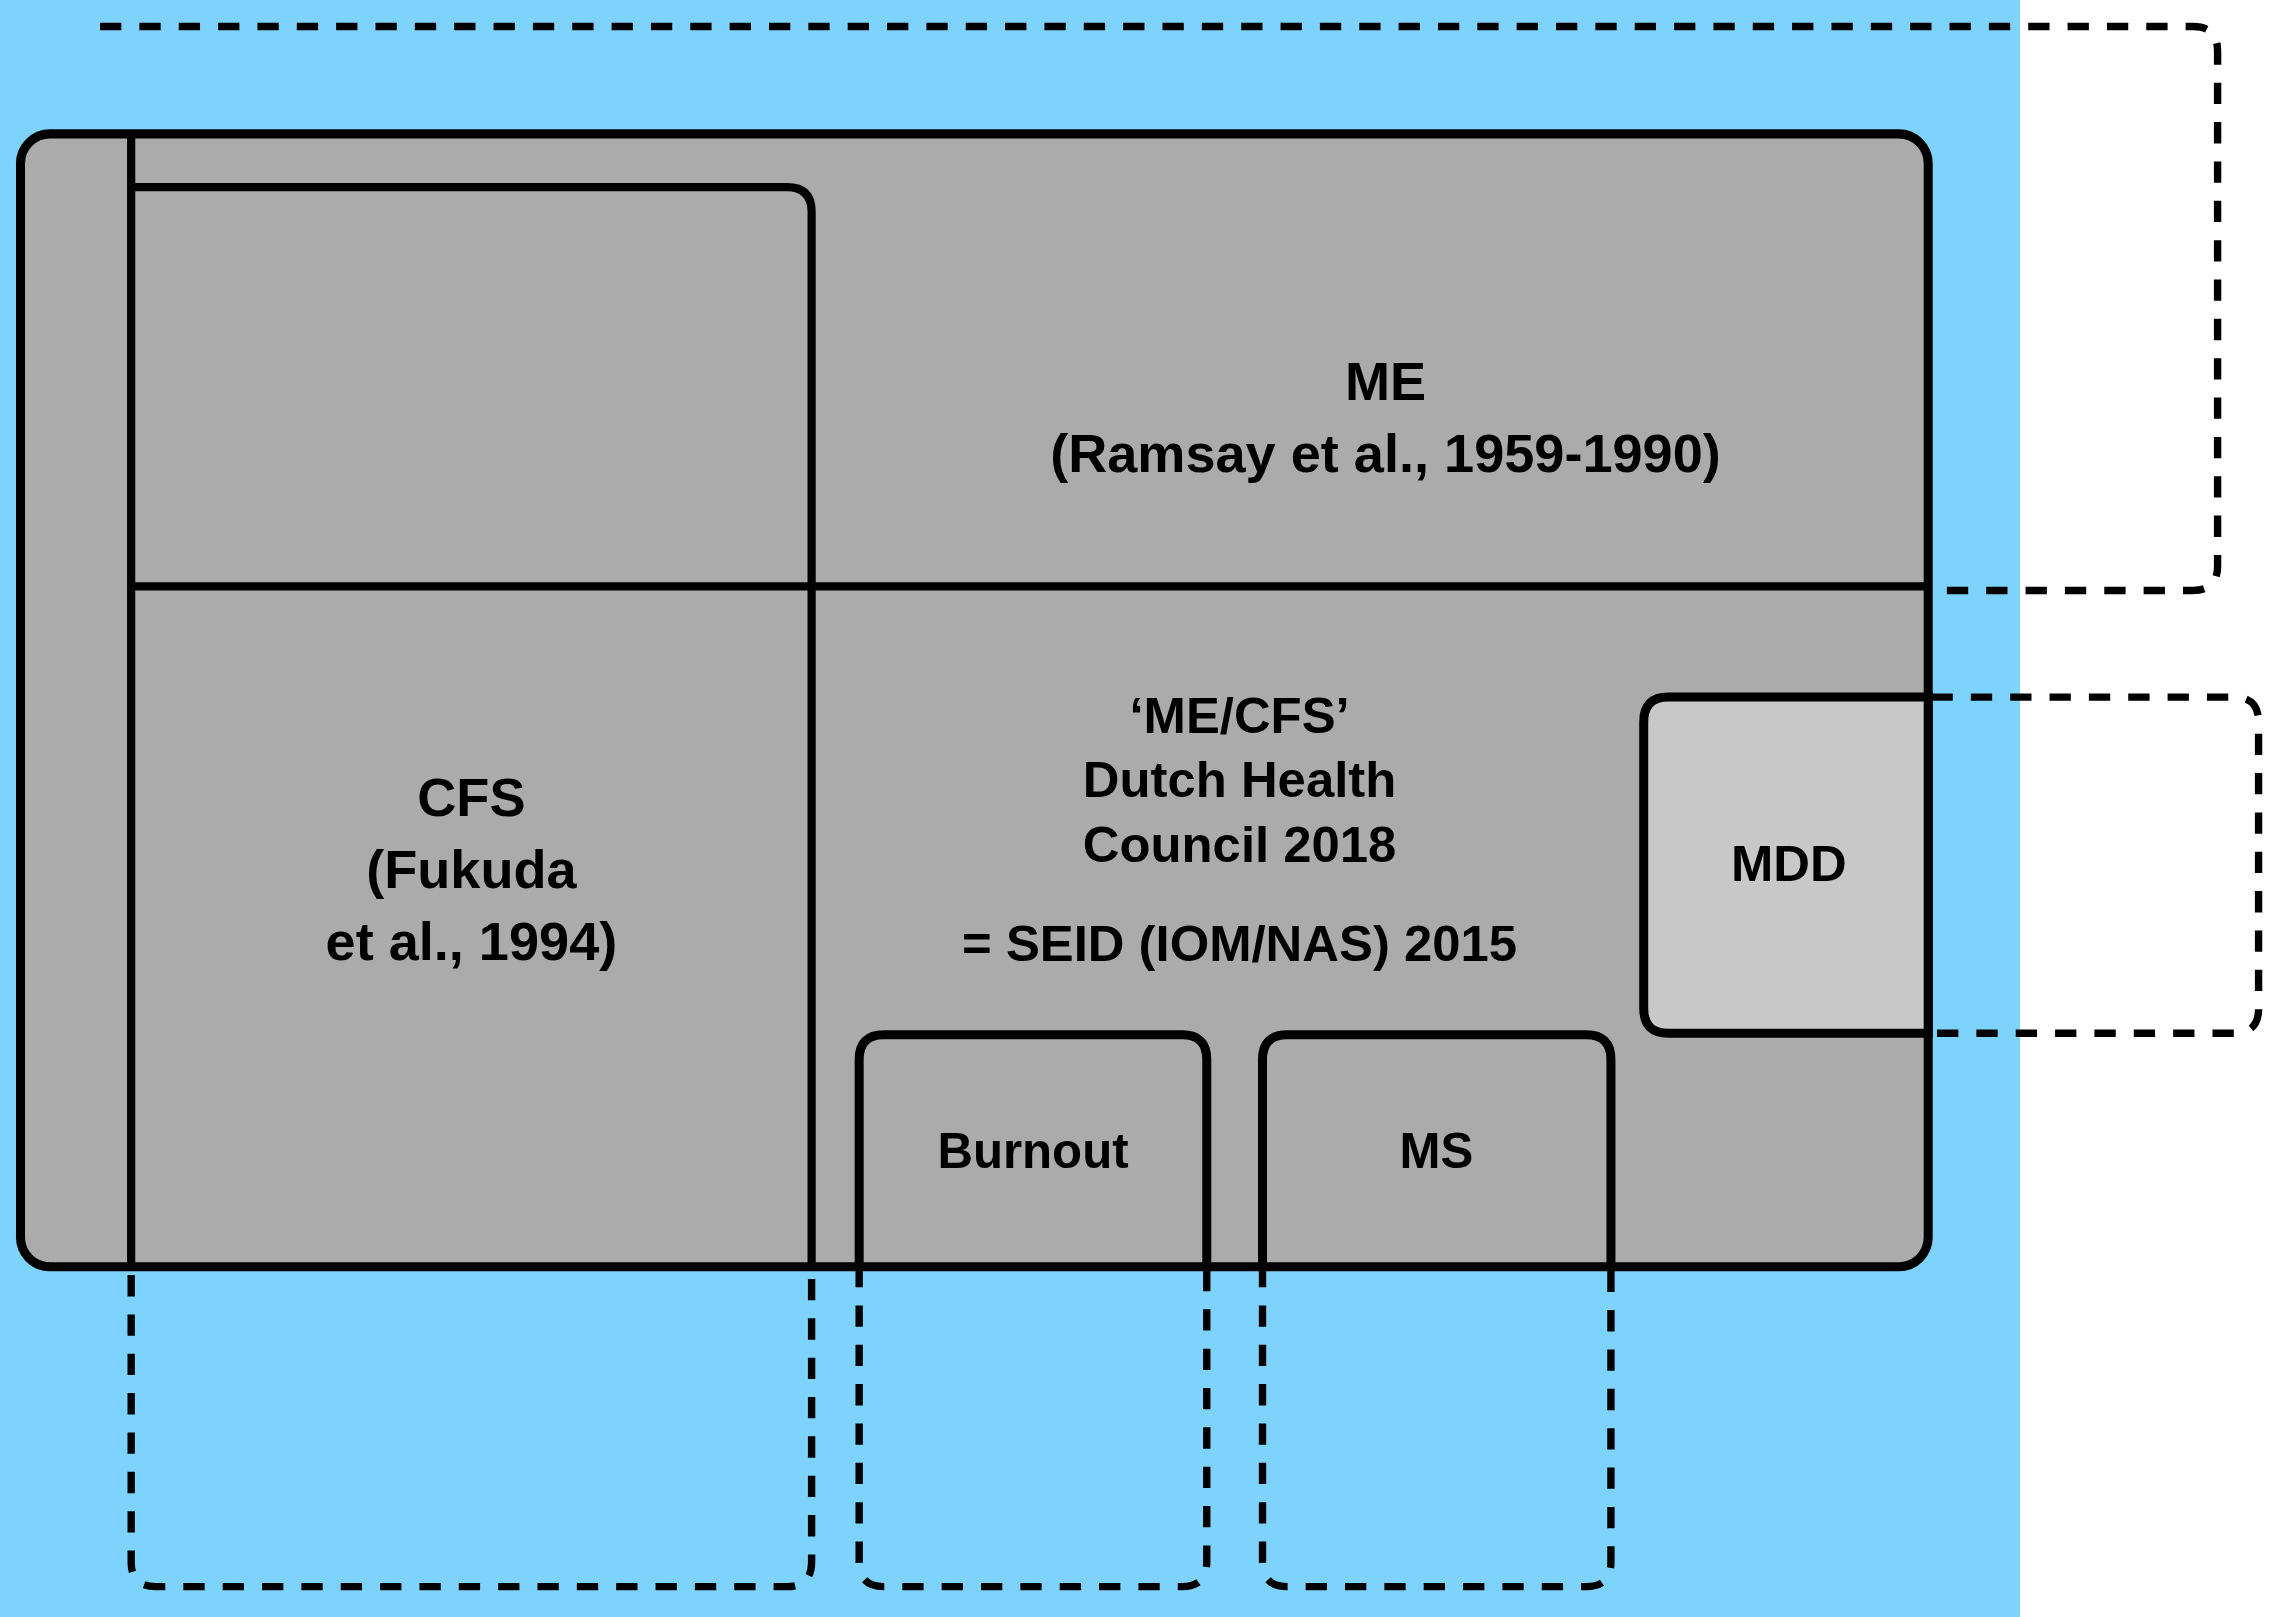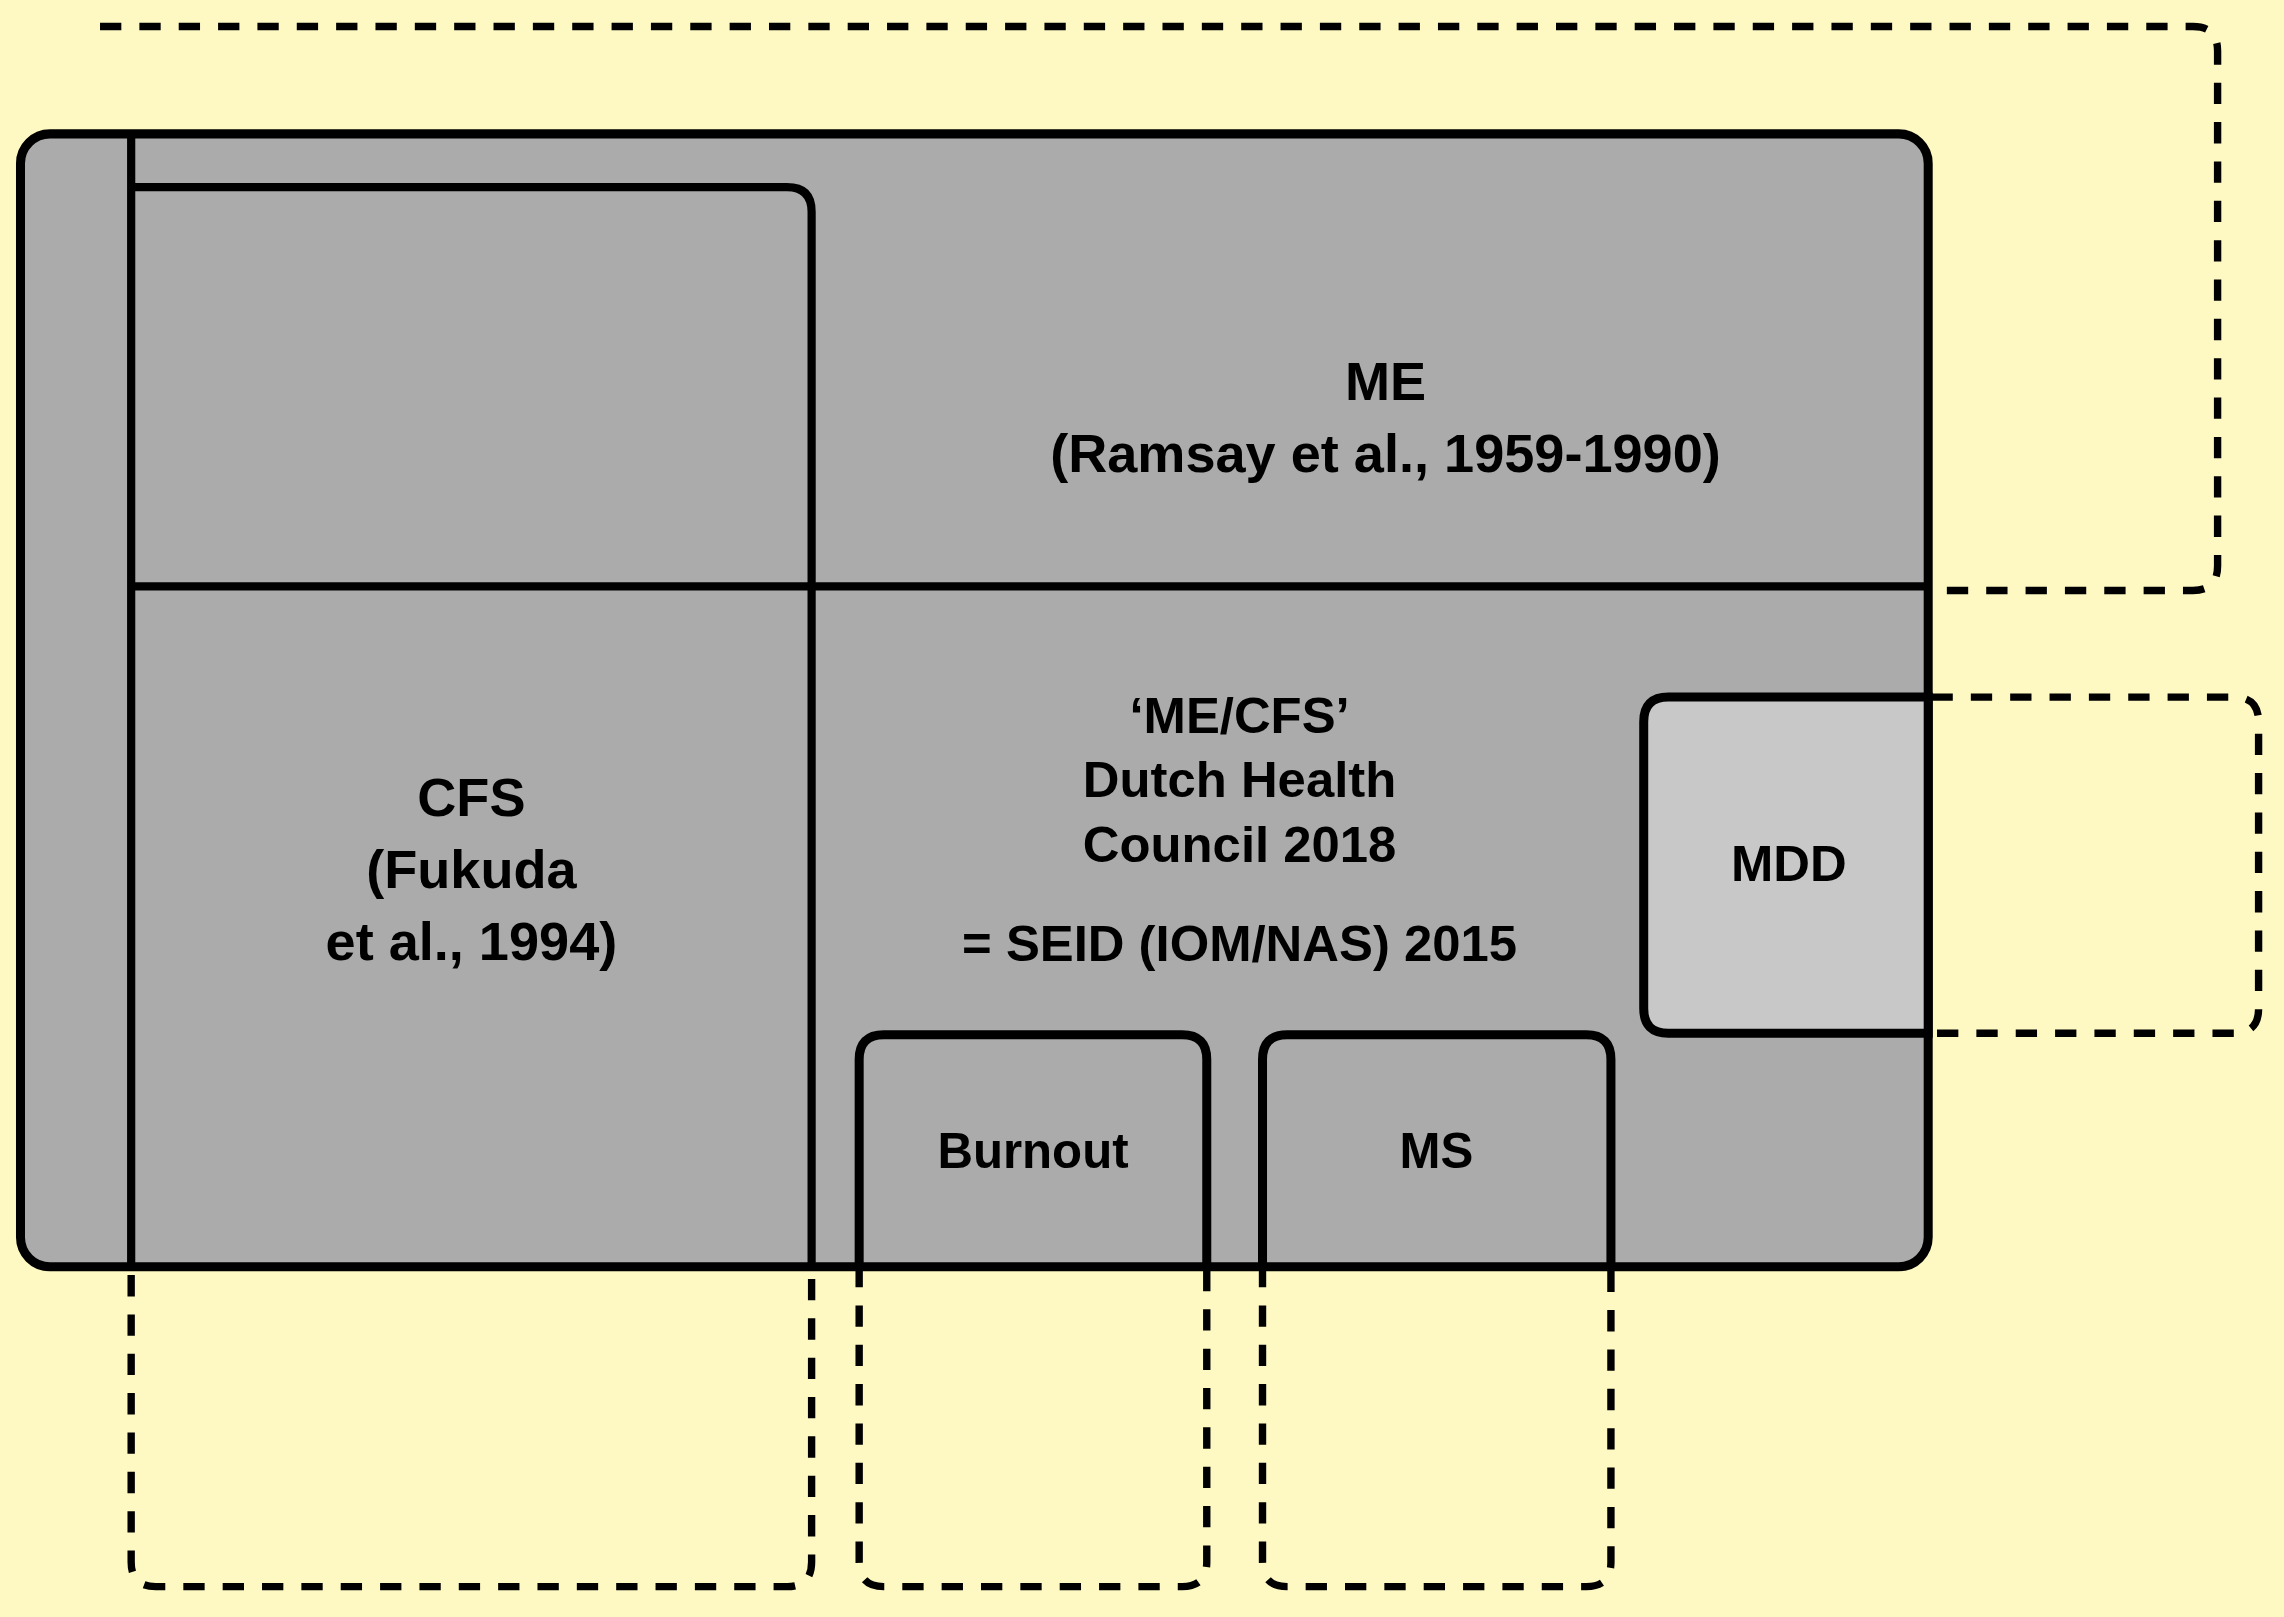--- a/index.html
+++ b/index.html
@@ -8,23 +8,23 @@
     background: #ffffff;
   }
   body {
     width: 2284px;
     height: 1618px;
     font-family: "Liberation Sans", sans-serif;
     overflow: hidden;
   }
   #diagram-root {
     position: relative;
-    width: 2284px;
+    width: 2020px;
     height: 1618px;
-    background: #fef9c3;
+    background: #7dd3fc;
   }
   svg#venn-svg {
     display: block;
     width: 2284px;
     height: 1618px;
   }
   .dashed-box {
     fill: none;
     stroke: #000000;
     stroke-width: 9;

